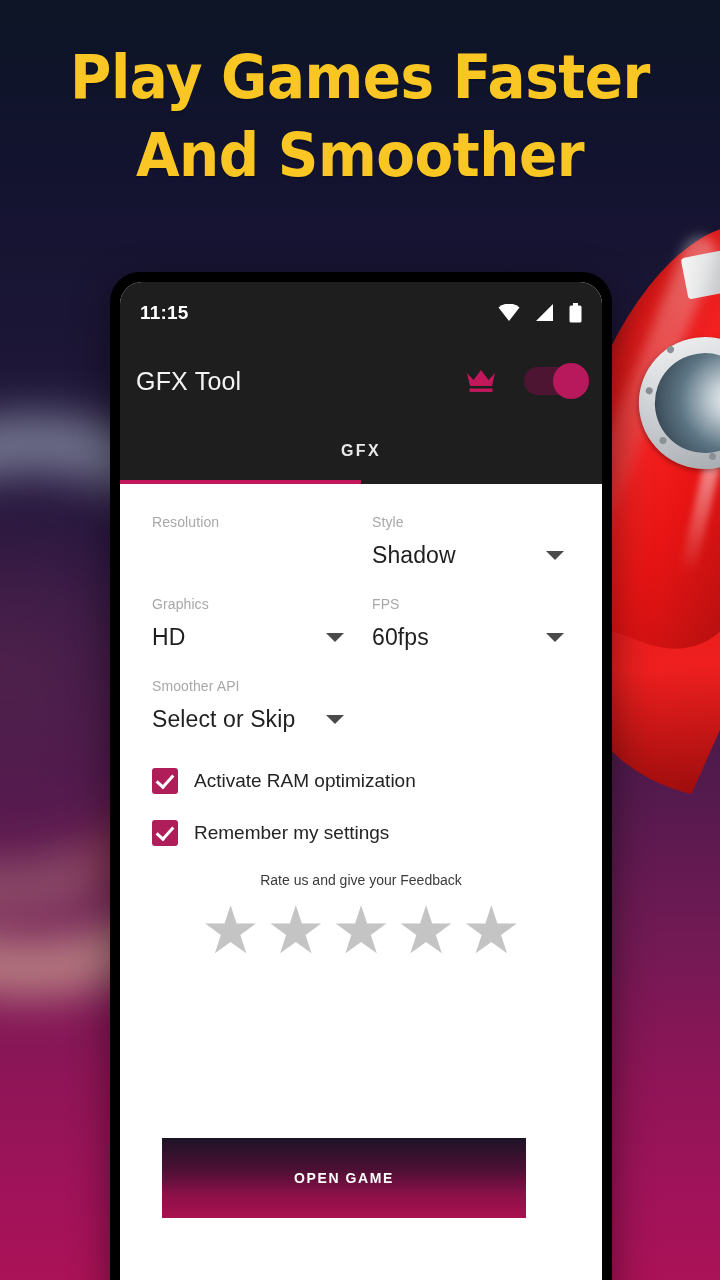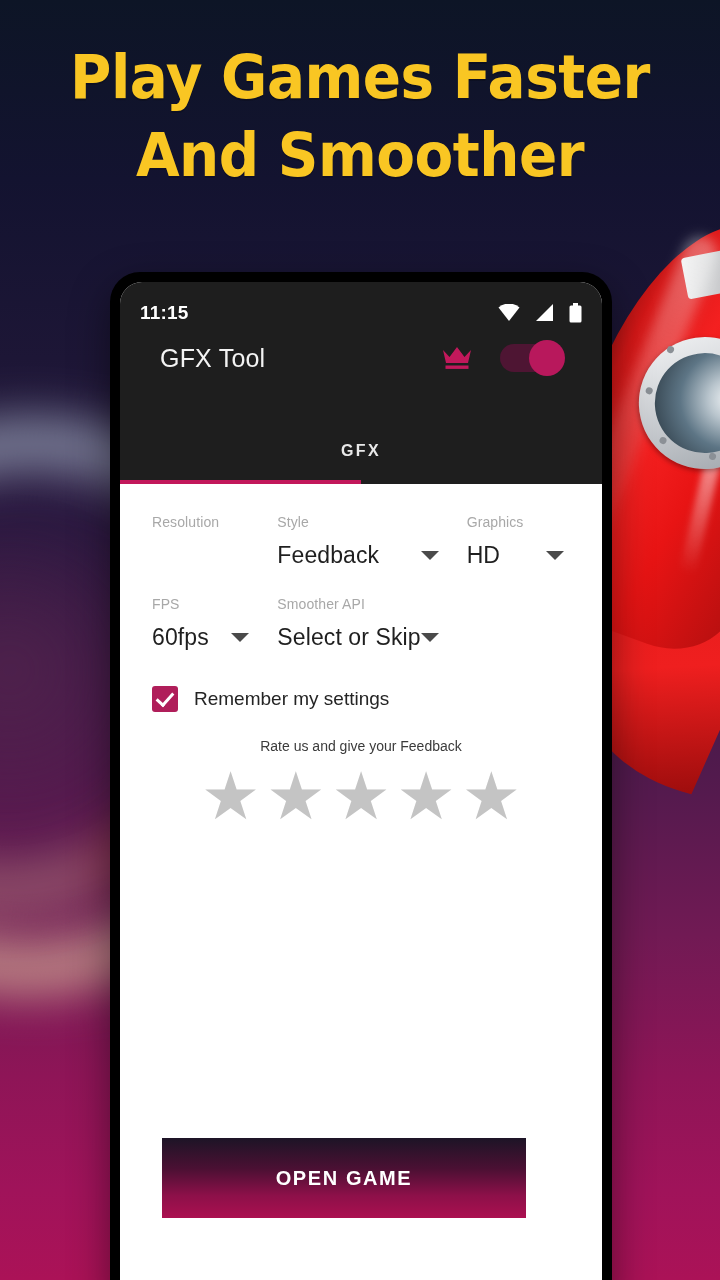--- a/index.html
+++ b/index.html
@@ -219,22 +219,22 @@
     display: flex;
     align-items: center;
     gap: 15px;
   }
 
   
   .appbar {
     height: 74px;
     background: #1e1e1e;
     display: flex;
-    align-items: flex-start;
-    padding: 0 40px;
+    align-items: center;
+    padding: 0 16px;
   }
   .app-title {
     color: #f3f3f3;
     font-size: 25px;
     font-weight: normal;
     letter-spacing: 0.2px;
   }
   .appbar-right {
     margin-left: auto;
     display: flex;
@@ -285,21 +285,21 @@
     background: #c2185b;
   }
 
   
   .content {
     background: #ffffff;
     padding: 30px 32px 0 32px;
   }
   .field-grid {
     display: grid;
-    grid-template-columns: 1fr 1fr 1fr;
+    grid-template-columns: 1fr 1fr;
     column-gap: 22px;
     row-gap: 0;
   }
   .field {
     padding-bottom: 24px;
   }
   .field-label {
     font-size: 14px;
     color: #a8a8a8;
     margin-bottom: 8px;
@@ -382,21 +382,21 @@
     position: absolute;
     left: 42px;
     top: 856px;
     width: 364px;
     height: 80px;
     background: linear-gradient(180deg, #1d1426 0%, #4a1033 38%, #8d1049 72%, #ab1050 100%);
     display: flex;
     align-items: center;
     justify-content: center;
     color: #ffffff;
-    font-size: 20px;
+    font-size: 14px;
     font-weight: bold;
     letter-spacing: 1.6px;
   }
 </style>
 </head>
 <body>
 
 <div id="stage">
 
   <div class="nebula-arc"></div>
@@ -465,21 +465,21 @@
       <div class="content">
 
         <div class="field-grid">
           <div class="field">
             <div class="field-label">Resolution</div>
           </div>
 
           <div class="field">
             <div class="field-label">Style</div>
             <div class="field-control">
-              <span class="field-value">Feedback</span>
+              <span class="field-value">Shadow</span>
               <span class="caret"></span>
             </div>
           </div>
 
           <div class="field">
             <div class="field-label">Graphics</div>
             <div class="field-control">
               <span class="field-value">HD</span>
               <span class="caret"></span>
             </div>
@@ -496,20 +496,24 @@
 
           <div class="field">
             <div class="field-label">Smoother API</div>
             <div class="field-control">
               <span class="field-value">Select or Skip</span>
               <span class="caret"></span>
             </div>
           </div>
         </div>
 
+        <div class="checkrow">
+          <span class="checkbox"></span>
+          <span class="check-label">Activate RAM optimization</span>
+        </div>
 
         <div class="checkrow">
           <span class="checkbox"></span>
           <span class="check-label">Remember my settings</span>
         </div>
 
         <div class="rate-title">Rate us and give your Feedback</div>
         <div class="stars">
           <span class="star">★</span>
           <span class="star">★</span>

